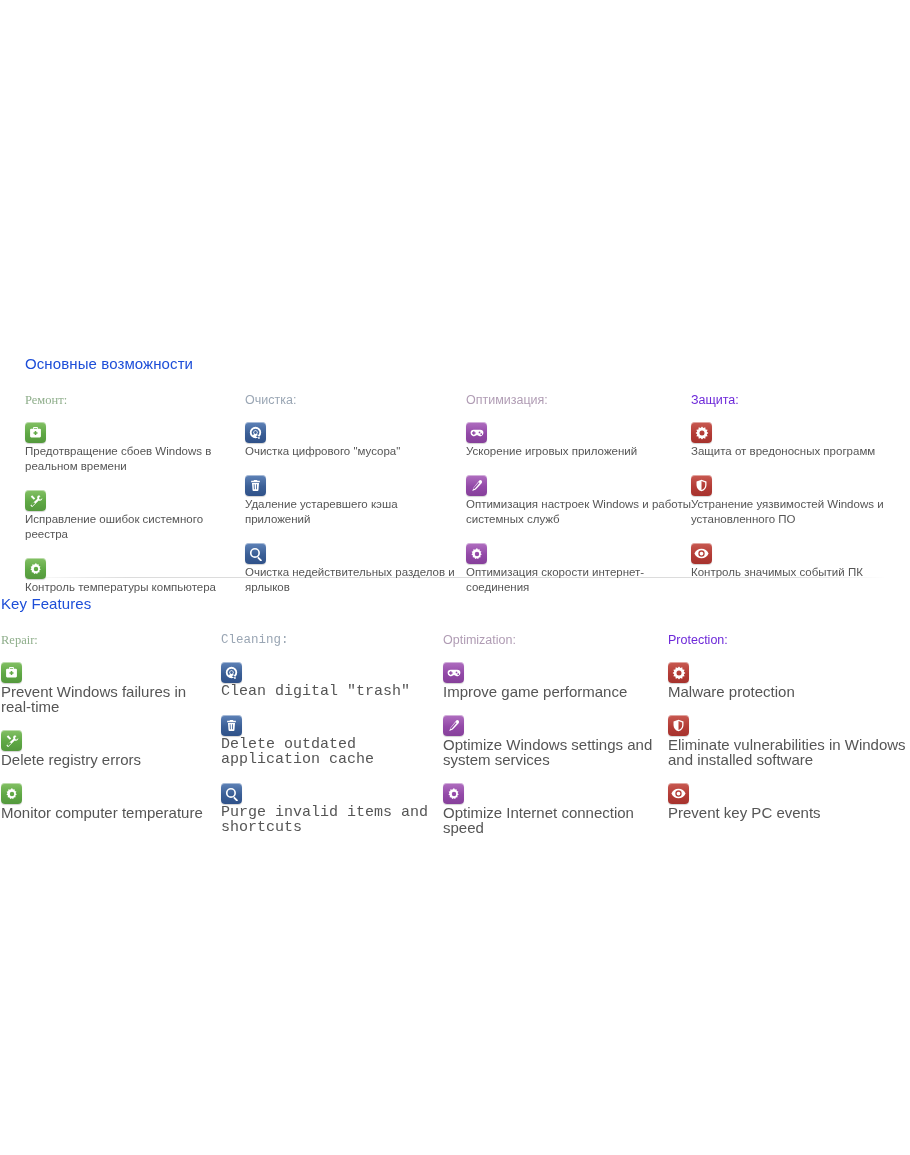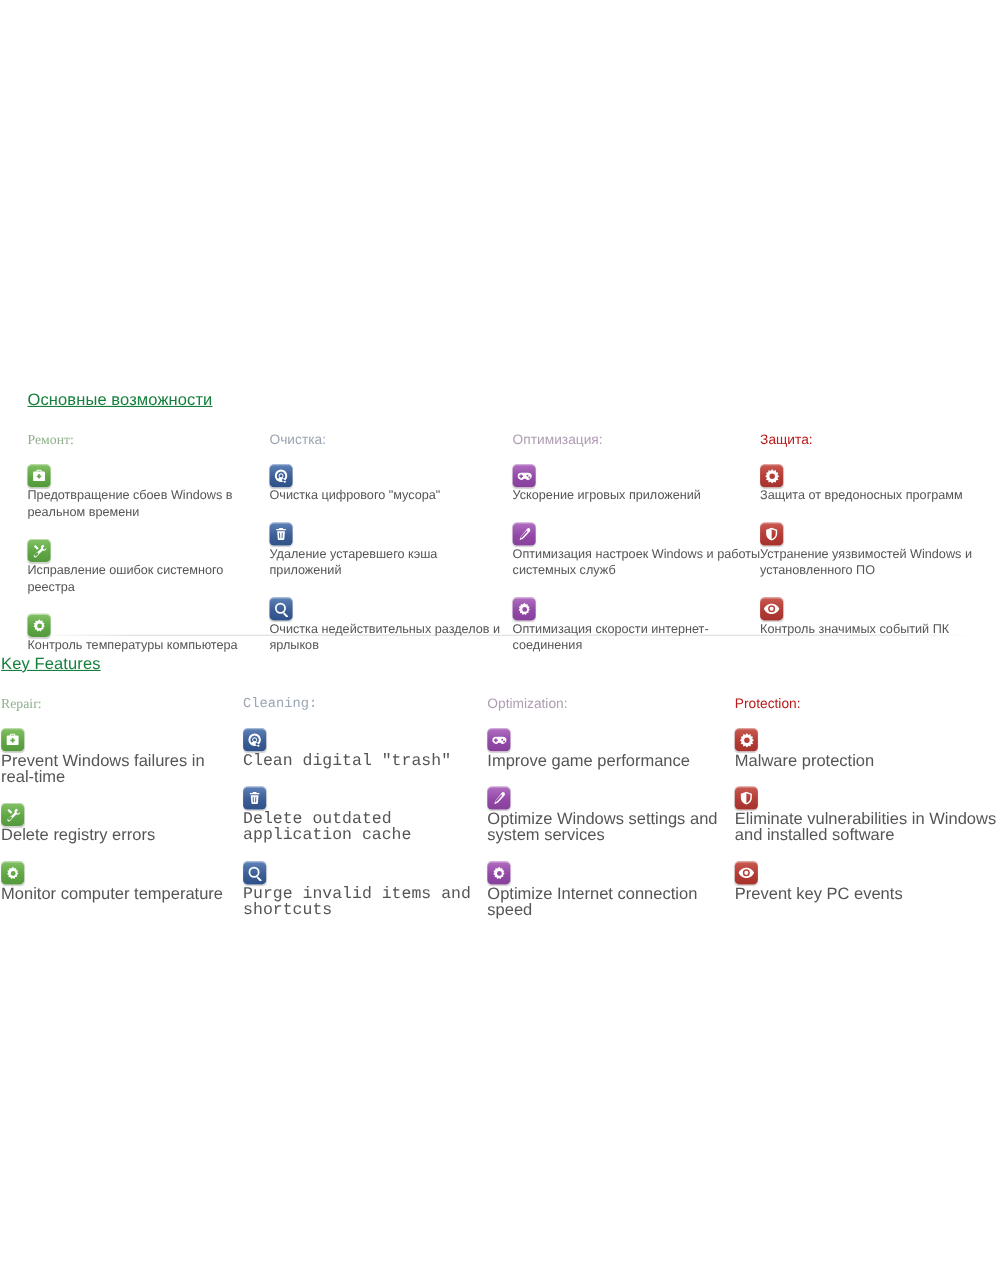--- a/index.html
+++ b/index.html
@@ -17,24 +17,23 @@
   }
 
   
   .section { position: absolute; width: 910px; }
   #section-ru { top: 355px; left: 0; }
   #section-en { top: 595px; left: 0; }
 
   .section-title {
     font-size: 15px;
     font-weight: normal;
-    color: #15803d;
+    color: #1d4ed8;
     margin: 0;
     letter-spacing: .1px;
-    text-decoration: underline;
   }
   #section-ru .section-title { padding-left: 25px; }
   #section-en .section-title { padding-left: 1px; }
 
   .divider {
     position: absolute;
     top: 577px;
     left: 24px;
     width: 862px;
     height: 1px;
@@ -64,21 +63,21 @@
   .col-head {
     font-size: 12.5px;
     line-height: 16px;
     margin: 0 0 12px 0;
     font-weight: normal;
     white-space: nowrap;
   }
   .col-0 .col-head { color: #8fae8b; font-family: Liberation Serif, serif; }
   .col-1 .col-head { color: #9aa6b4; }
   .col-2 .col-head { color: #b09cb4; }
-  .col-3 .col-head { color: #b91c1c; }
+  .col-3 .col-head { color: #6d28d9; }
 
   
   .feature {
     display: flex;
     align-items: flex-start;
     margin-bottom: 14px;
     min-height: 34px;
     flex-direction: column;
   }
   .feature:last-child { margin-bottom: 0; }

